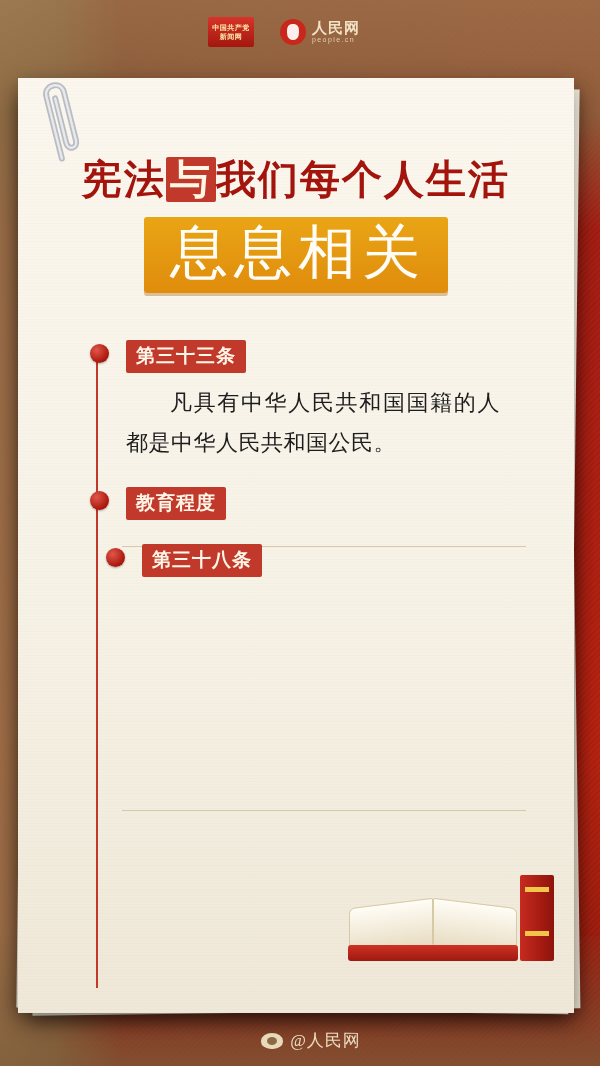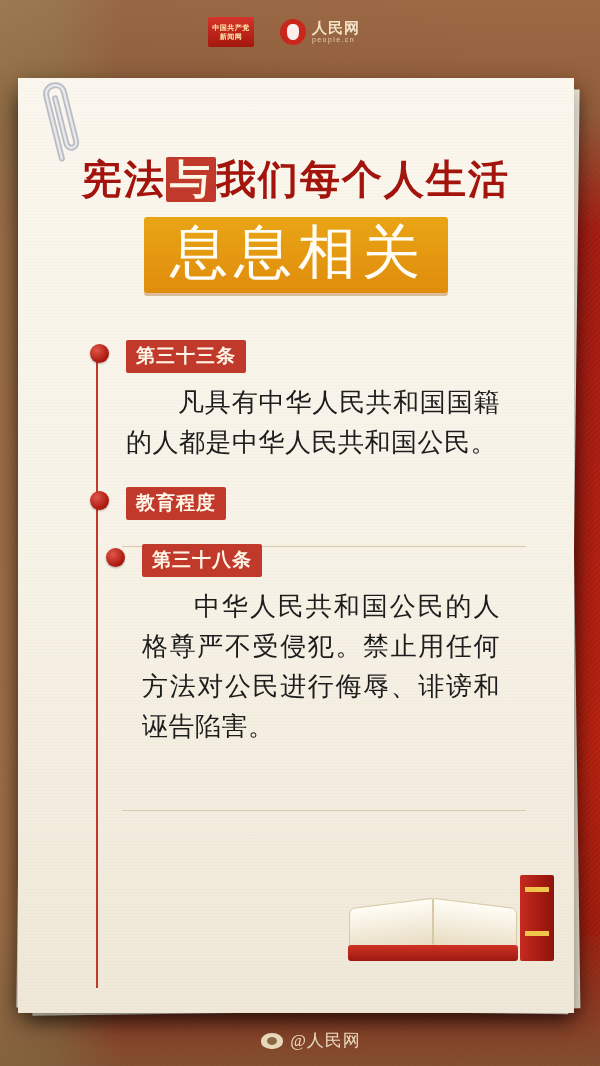--- a/index.html
+++ b/index.html
@@ -236,21 +236,21 @@
     font-size: 19px;
     font-weight: bold;
     letter-spacing: 1px;
     padding: 3px 10px 4px 10px;
     border-radius: 2px;
   }
   .art-body {
     margin-top: 10px;
     color: #1d1d1d;
     font-family: "Liberation Serif", serif;
-    font-size: 26px;
+    font-size: 22px;
     line-height: 40px;
     text-indent: 2em;
     text-align: justify;
     letter-spacing: 0.5px;
   }
   .rule {
     position: absolute;
     left: 104px;
     width: 404px;
     height: 1px;
@@ -393,21 +393,20 @@
 
       <div class="article" style="margin-top:24px;">
         <div class="dot"></div>
         <div class="art-label">教育程度</div>
       </div>
       <div class="rule" style="top:470px;"></div>
 
       <div class="article" style="margin-top:24px;margin-left:16px;">
         <div class="dot"></div>
         <div class="art-label">第三十八条</div>
-        <div class="art-body">中华人民共和国公民的人格尊严不受侵犯。禁止用任何方法对公民进行侮辱、诽谤和诬告陷害。</div>
       </div>
     </div>
 
     <div class="books">
       <div class="book-stand"></div>
       <div class="book-open">
         <div class="page-l"></div>
         <div class="page-r"></div>
         <div class="book-base"></div>
       </div>

